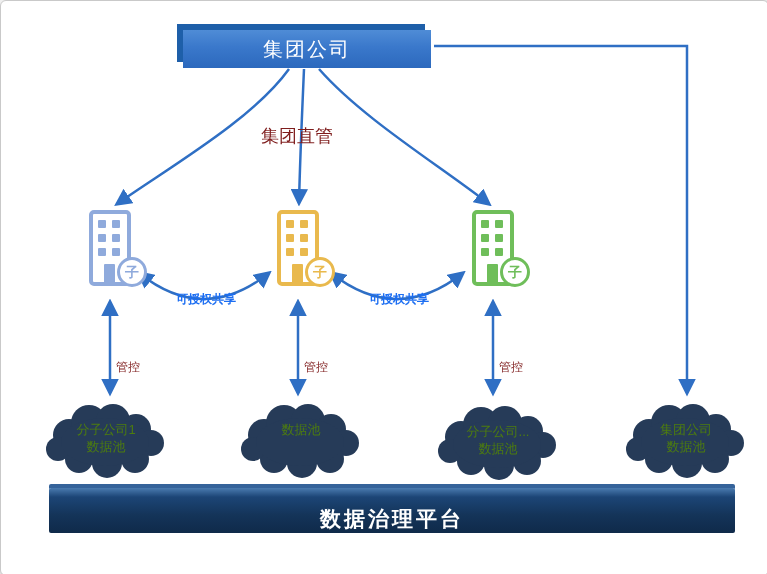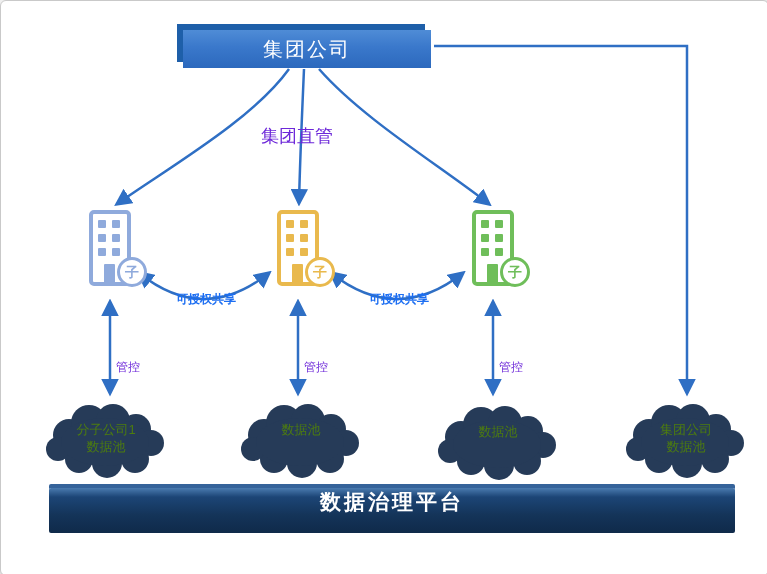--- a/index.html
+++ b/index.html
@@ -31,21 +31,21 @@
     letter-spacing: 2px;
   }
 
   
   .connectors {
     left: 0; top: 0; width: 767px; height: 574px;
     pointer-events: none;
   }
 
   
-  .lbl { color: #6d28d9; }
+  .lbl { color: #7f1d1d; }
   .direct-lbl {
     left: 244px; top: 123px; width: 104px;
     text-align: center; font-size: 18px;
   }
   .share-lbl {
     width: 130px; text-align: center;
     font-size: 12px; font-weight: bold;
     color: #1c6ef2;
   }
   .share-lbl.one { left: 140px; top: 290px; }
@@ -73,21 +73,21 @@
   .cloud.c2 { left: 235px; top: 396px; }
   .cloud.c3 { left: 432px; top: 398px; }
   .cloud.c4 { left: 620px; top: 396px; }
 
   
   .platform-bar {
     left: 48px; top: 487px;
     width: 686px; height: 45px;
     background: linear-gradient(180deg, #4a7bb0 0%, #1c4576 20%, #143459 60%, #0f2a4a 100%);
     border-radius: 2px;
-    display: flex; align-items: flex-start; justify-content: center;
+    display: flex; align-items: flex-end; justify-content: center;
     color: #ffffff; font-size: 21px; font-weight: bold;
     letter-spacing: 3px;
     box-shadow: 0 -4px 0 0 #35639a;
   }
 </style>
 </head>
 <body>
 
 <div class="canvas">
 
@@ -224,20 +224,21 @@
         <circle cx="95" cy="32" r="15"></circle>
           <circle cx="110" cy="46" r="13"></circle>
           <circle cx="94" cy="62" r="14"></circle>
         <circle cx="66" cy="66" r="15"></circle>
           <circle cx="38" cy="62" r="14"></circle>
           <circle cx="17" cy="52" r="12"></circle>
         <ellipse cx="64" cy="45" rx="44" ry="24"></ellipse>
       </g>
     </svg>
     <div class="cloud-text">
+      <div>分子公司...</div>
       <div>数据池</div>
     </div>
   </div>
 
   <div class="abs cloud c4">
     <svg width="130" height="86" viewBox="0 0 130 86">
       <g fill="#263B58">
         <circle cx="28" cy="38" r="16"></circle>
           <circle cx="48" cy="26" r="18"></circle>
           <circle cx="72" cy="24" r="17"></circle>

